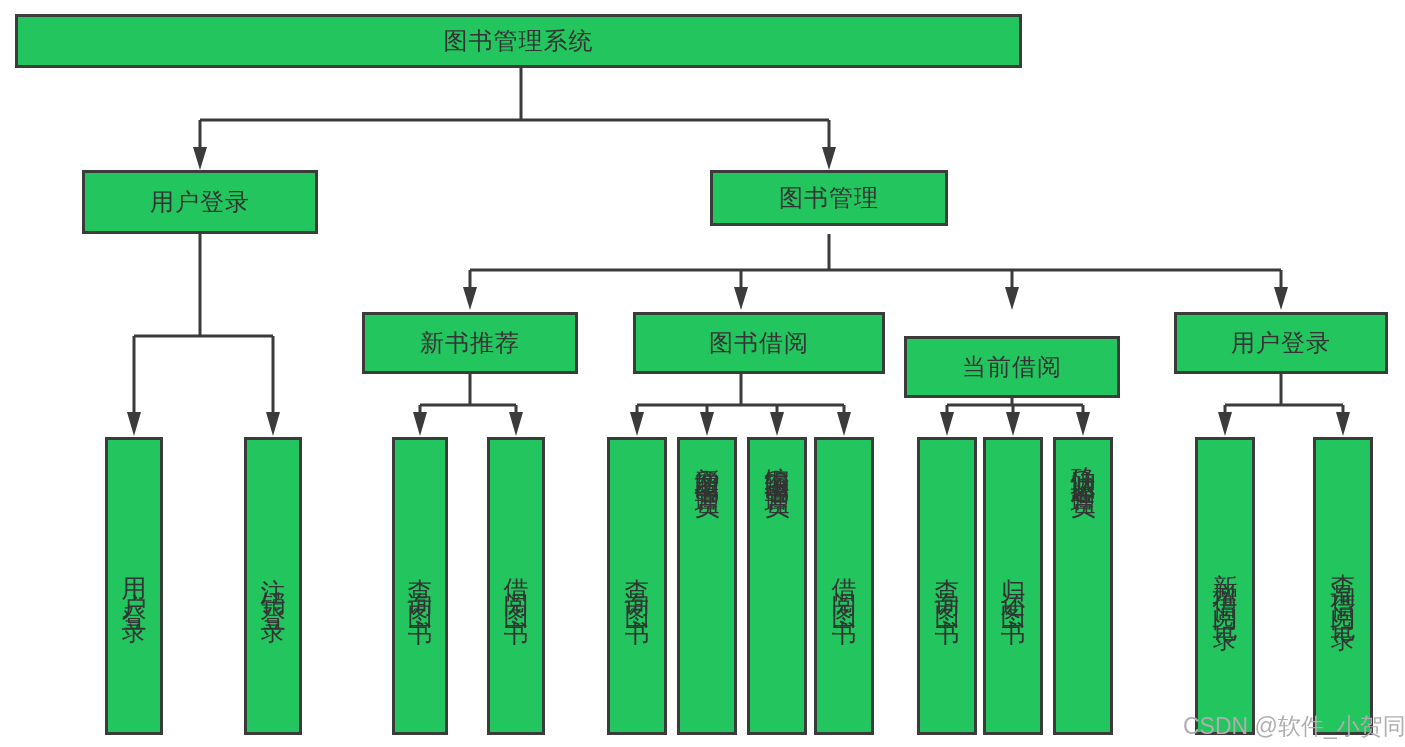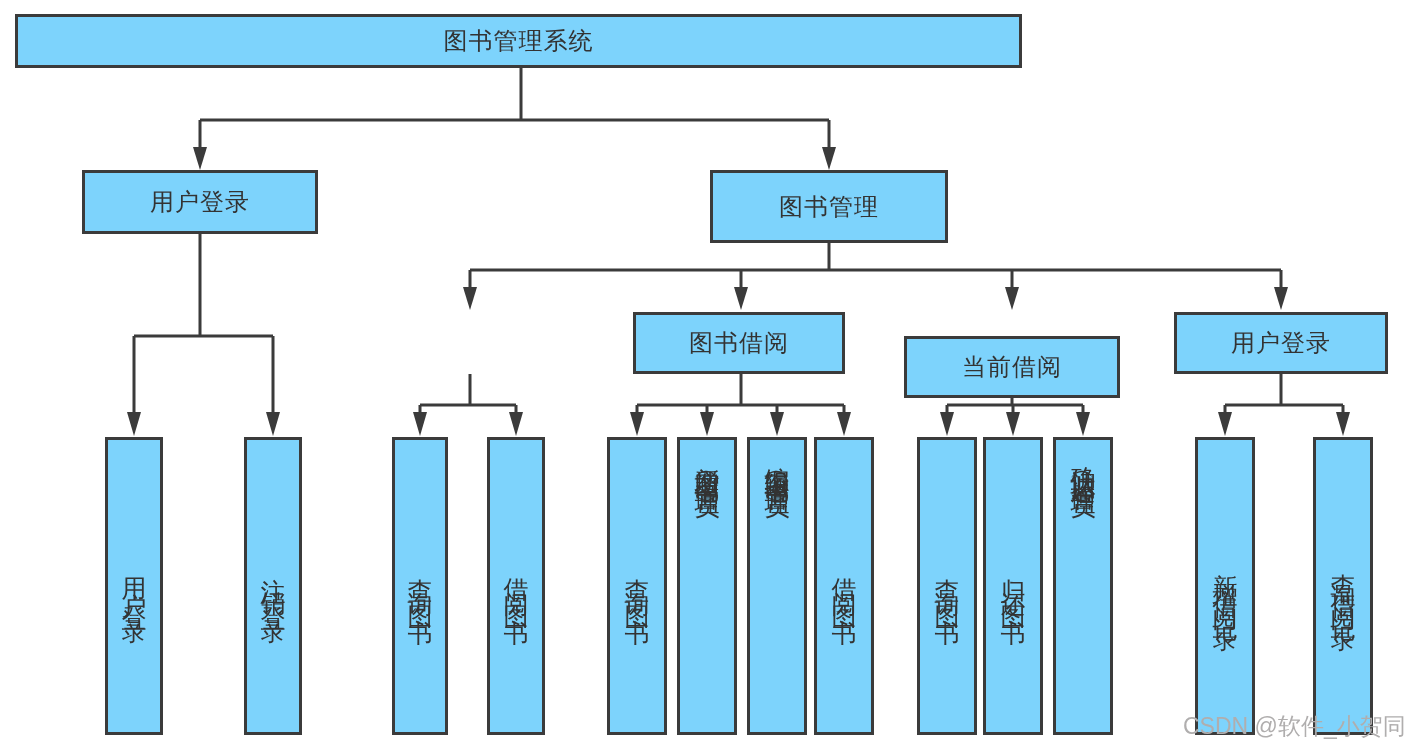--- a/index.html
+++ b/index.html
@@ -27,21 +27,21 @@
     stroke-width: 3;
     fill: none;
   }
   .connectors polygon {
     fill: #3b3b3b;
     stroke: none;
   }
   .box {
     position: absolute;
     box-sizing: border-box;
-    background: #7dd3fc;
+    background: #22c55e;
     border: 3px solid #3b3b3b;
     display: flex;
     align-items: center;
     justify-content: center;
     color: #333333;
   }
   .hlabel {
     font-size: 24px;
     letter-spacing: 1px;
     white-space: nowrap;
@@ -114,25 +114,28 @@
     <polygon points="1336,412 1350,412 1343,436"></polygon>
   </svg>
 
   <div class="box" style="left:15px; top:14px; width:1007px; height:54px;">
     <span class="hlabel">图书管理系统</span>
   </div>
 
   <div class="box" style="left:82px; top:170px; width:236px; height:64px;">
     <span class="hlabel">用户登录</span>
   </div>
-  <div class="box" style="left:710px; top:170px; width:238px; height:73px;">
+  <div class="box" style="left:710px; top:170px; width:238px; height:56px;">
     <span class="hlabel">图书管理</span>
   </div>
 
-  <div class="box" style="left:633px; top:312px; width:212px; height:62px;">
+  <div class="box" style="left:362px; top:312px; width:216px; height:62px;">
+    <span class="hlabel">新书推荐</span>
+  </div>
+  <div class="box" style="left:633px; top:312px; width:252px; height:62px;">
     <span class="hlabel">图书借阅</span>
   </div>
   <div class="box" style="left:904px; top:312px; width:216px; height:62px;margin-top:24px;">
     <span class="hlabel">当前借阅</span>
   </div>
   <div class="box" style="left:1174px; top:312px; width:214px; height:62px;">
     <span class="hlabel">用户登录</span>
   </div>
 
   <div class="box leaf" style="left:105px; width:58px;">

